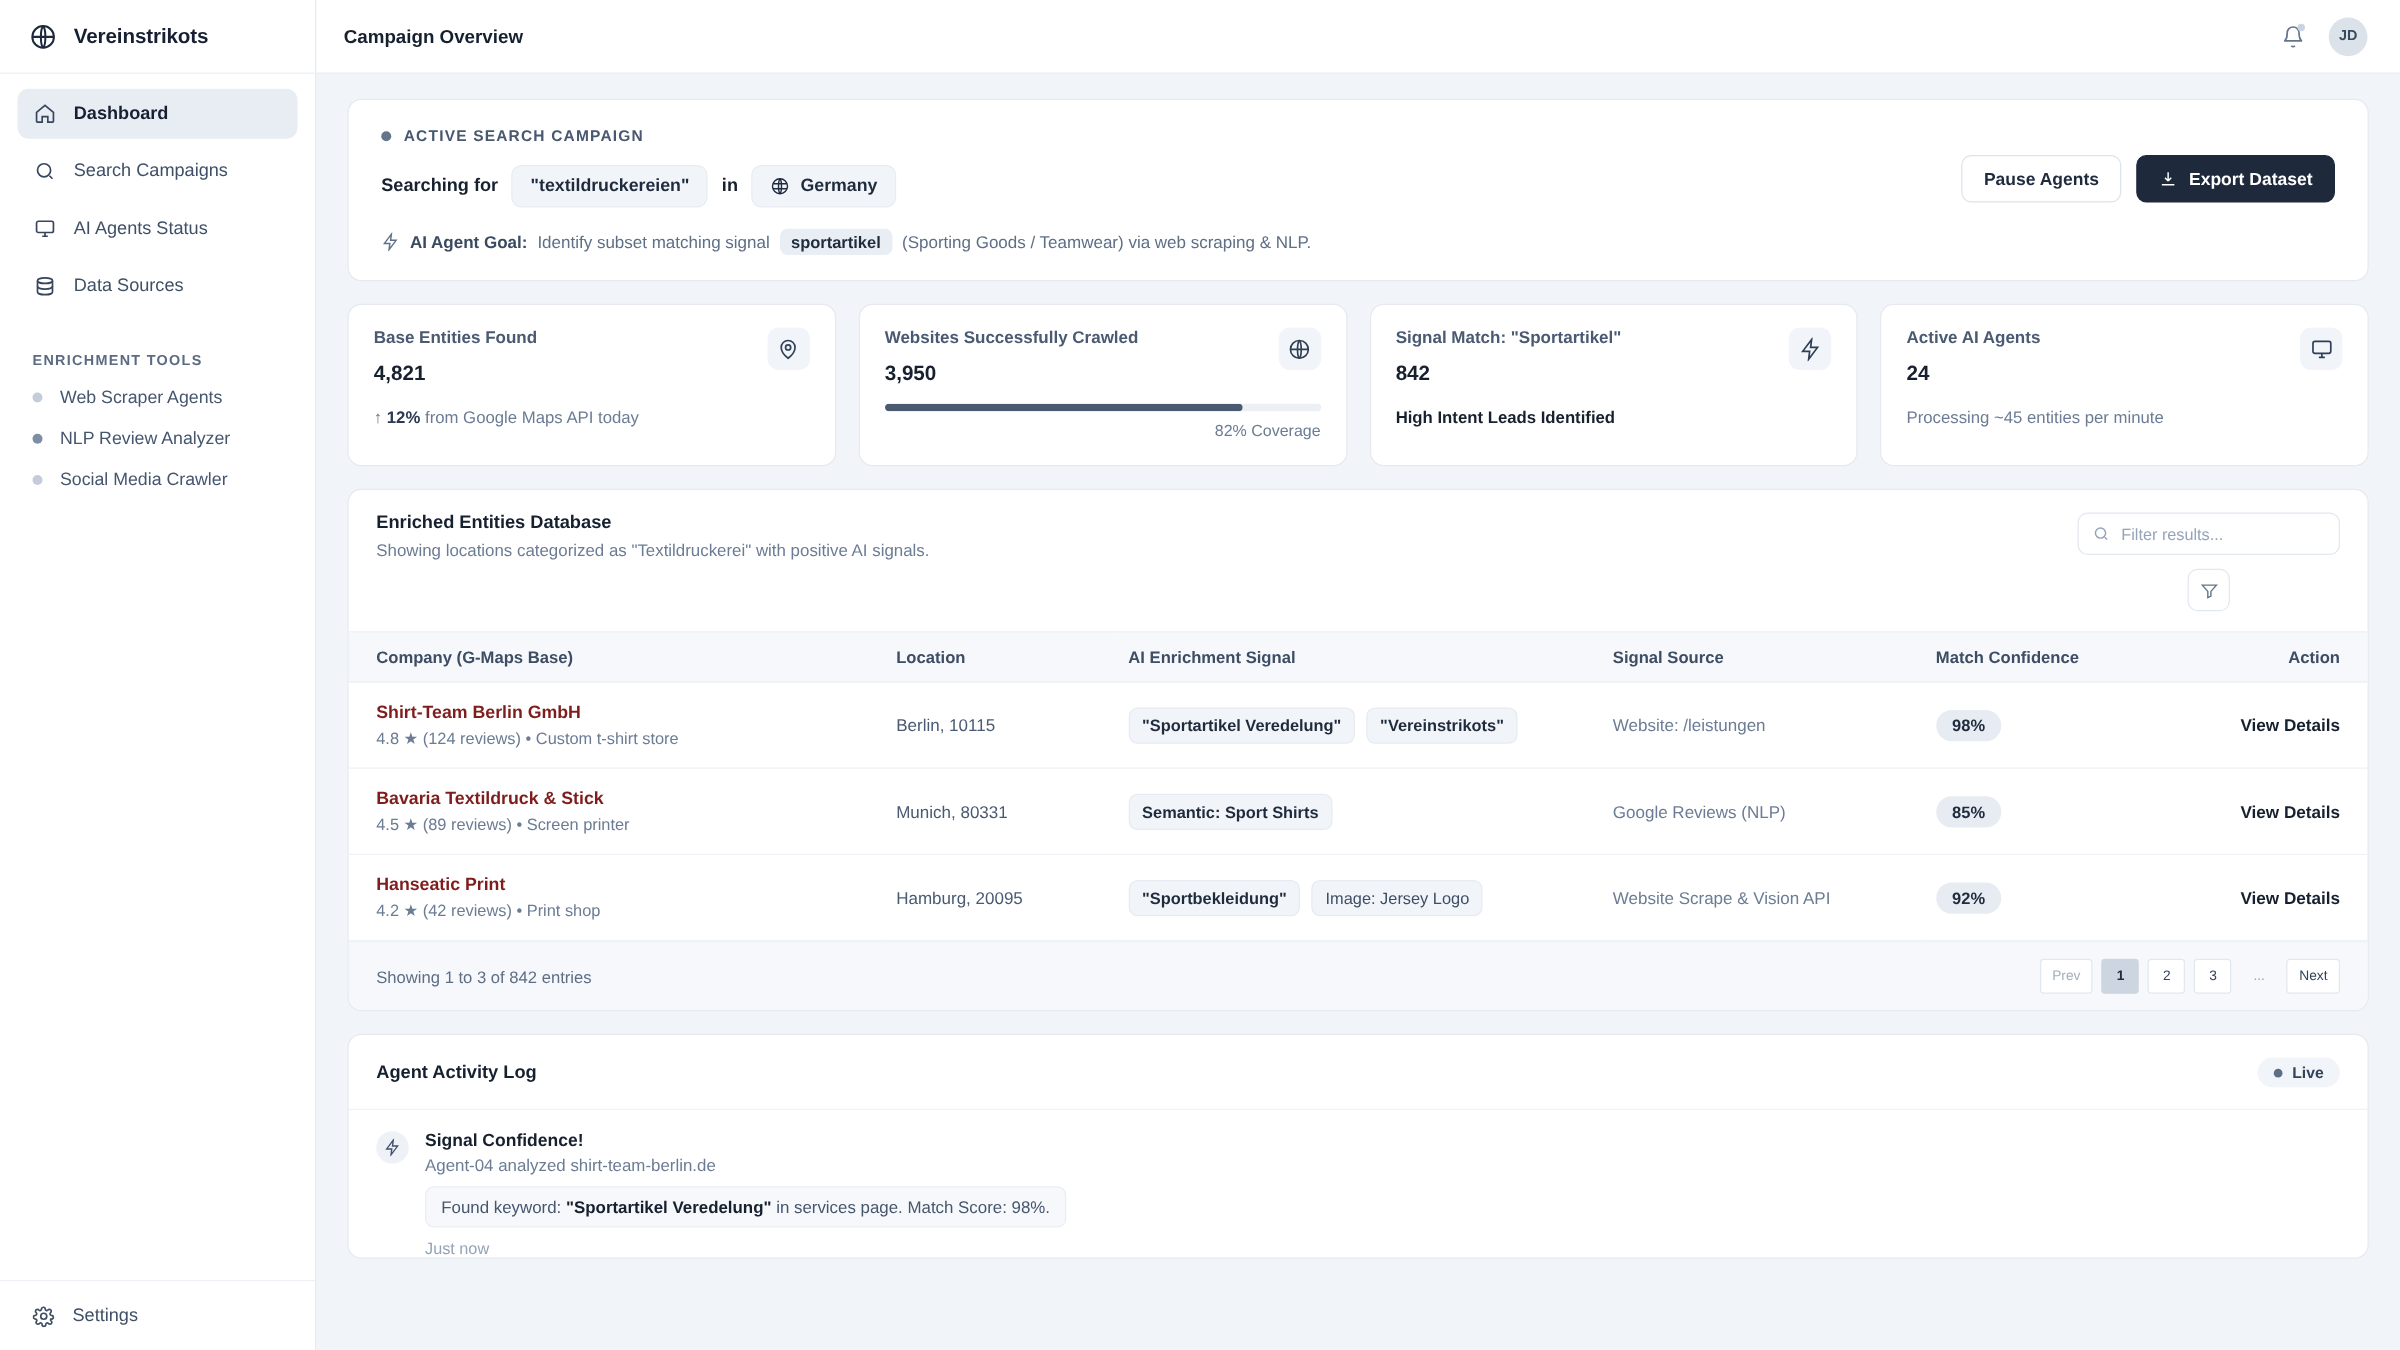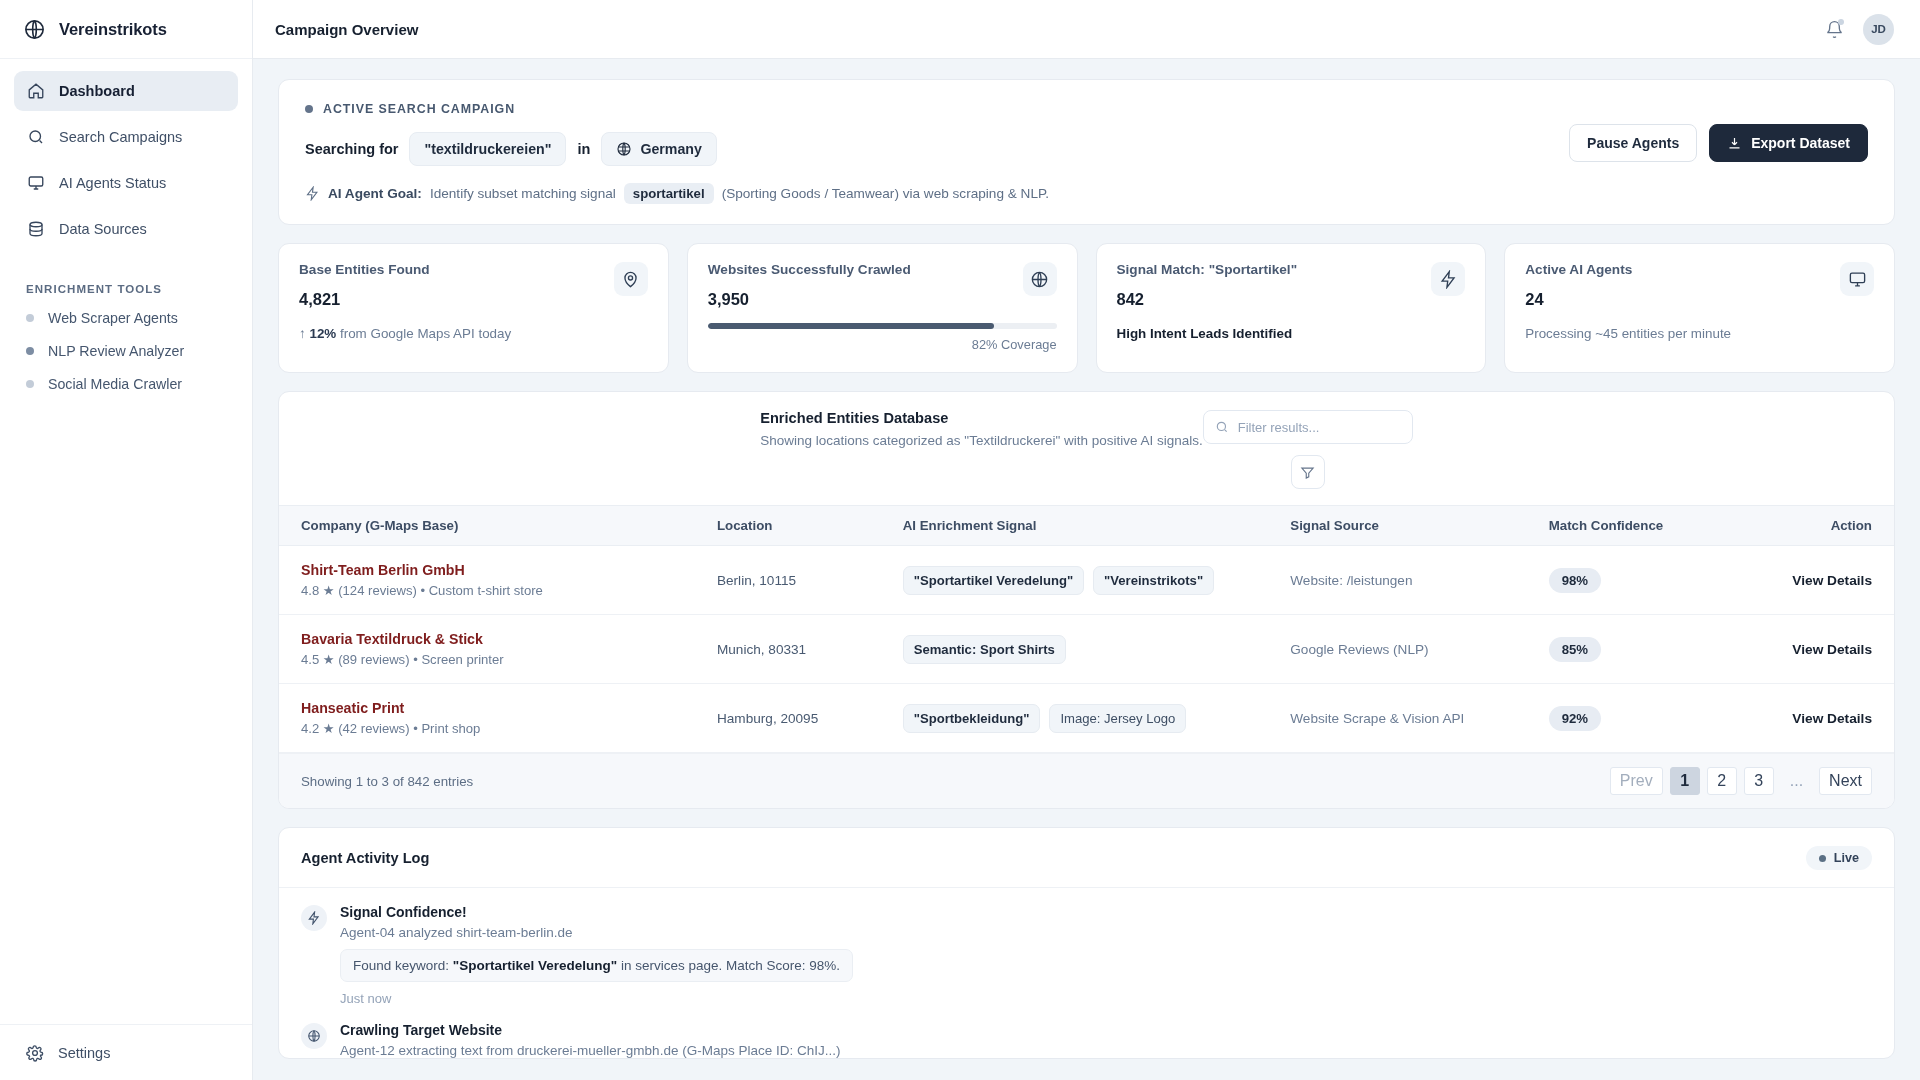--- a/index.html
+++ b/index.html
@@ -122,21 +122,21 @@
     width: 34px; height: 34px; border-radius: 9px; background:#f1f5f9;
     display:flex; align-items:center; justify-content:center; color:#2f3f55;
   }
   .bar-wrap { margin-top: 14px; }
   .bar { height: 6px; border-radius: 4px; background:#eceff3; overflow:hidden; }
   .bar-fill { height: 100%; background:#4a5a70; border-radius:4px; }
   .bar-cap { text-align:right; font-size: 12.8px; color:#6b7c94; margin-top: 8px; }
 
   
   .table-card { margin-bottom: 18px; overflow:hidden; }
-  .table-head { padding: 18px 22px 16px 22px; display:flex; justify-content:center; align-items:flex-start; }
+  .table-head { padding: 18px 22px 16px 22px; display:flex; justify-content:space-between; align-items:flex-start; }
   .tc-title { font-size: 14.6px; font-weight:700; color:#16202f; }
   .tc-sub { font-size: 13.5px; color:#6b7c94; margin-top: 7px; }
   .table-tools { display:flex; align-items:center; gap: 11px; flex-direction: column; }
   .search-box {
     width: 210px; height: 34px; border:1px solid #e2e8f0; border-radius: 8px;
     display:flex; align-items:center; gap:9px; padding: 0 11px; background:#fff;
   }
   .search-box input {
     border:none; outline:none; font-size: 13px; color:#475569; width:100%;
     font-family:"Liberation Sans", sans-serif; background:transparent;
@@ -173,21 +173,21 @@
   .act { font-size: 13.7px; font-weight:700; color:#16202f; cursor:pointer; }
 
   .table-foot {
     background:#f6f8fb; border-top:1px solid #eef1f5;
     display:flex; align-items:center; justify-content:space-between;
     padding: 13px 22px; }
   .foot-text { font-size: 13.3px; color:#5d6e85; }
   .pager { display:flex; align-items:center; gap: 7px; }
   .pg {
     min-width: 30px; height: 28px; padding: 0 9px; border:1px solid #e2e8f0; border-radius:3px;
-    background:#fff; font-size: 16px; color:#33435a;
+    background:#fff; font-size: 11px; color:#33435a;
     display:flex;align-items:center;justify-content:center;cursor:pointer;
   }
   .pg.muted { color:#a3aebd; }
   .pg.current { background:#cdd5e0; border-color:#cdd5e0; color:#1f2b3d; font-weight:700; }
   .pg.dots { border:none; background:transparent; color:#94a3b8; cursor:default; }
 
   
   .log-card { overflow:hidden; }
   .log-head { display:flex; align-items:center; justify-content:space-between; padding: 18px 22px 17px 22px;
     border-bottom: 1px solid #eef1f5; }
@@ -551,29 +551,17 @@
           <div>
             <div class="log-t">Signal Confidence!</div>
             <div class="log-d">Agent-04 analyzed shirt-team-berlin.de</div>
             <div class="log-quote">
               <span>Found keyword: </span><b>"Sportartikel Veredelung"</b><span> in services page. Match Score: 98%.</span>
             </div>
             <div class="log-time">Just now</div>
           </div>
         </div>
 
-        <div class="log-item">
-          <span class="log-ic">
-            <svg width="14" height="14" viewBox="0 0 24 24" fill="none" stroke="currentColor" stroke-width="1.8">
-              <circle cx="12" cy="12" r="9"></circle>
-                <path d="M3 12h18M12 3c2.5 2.6 2.5 15.4 0 18M12 3c-2.5 2.6-2.5 15.4 0 18"></path>
-            </svg>
-          </span>
-          <div>
-            <div class="log-t">Crawling Target Website</div>
-            <div class="log-d">Agent-12 extracting text from druckerei-mueller-gmbh.de (G-Maps Place ID: ChIJ...)</div>
-          </div>
-        </div>
       </section>
 
     </div>
   </div>
 </div>
 
 </body></html>

